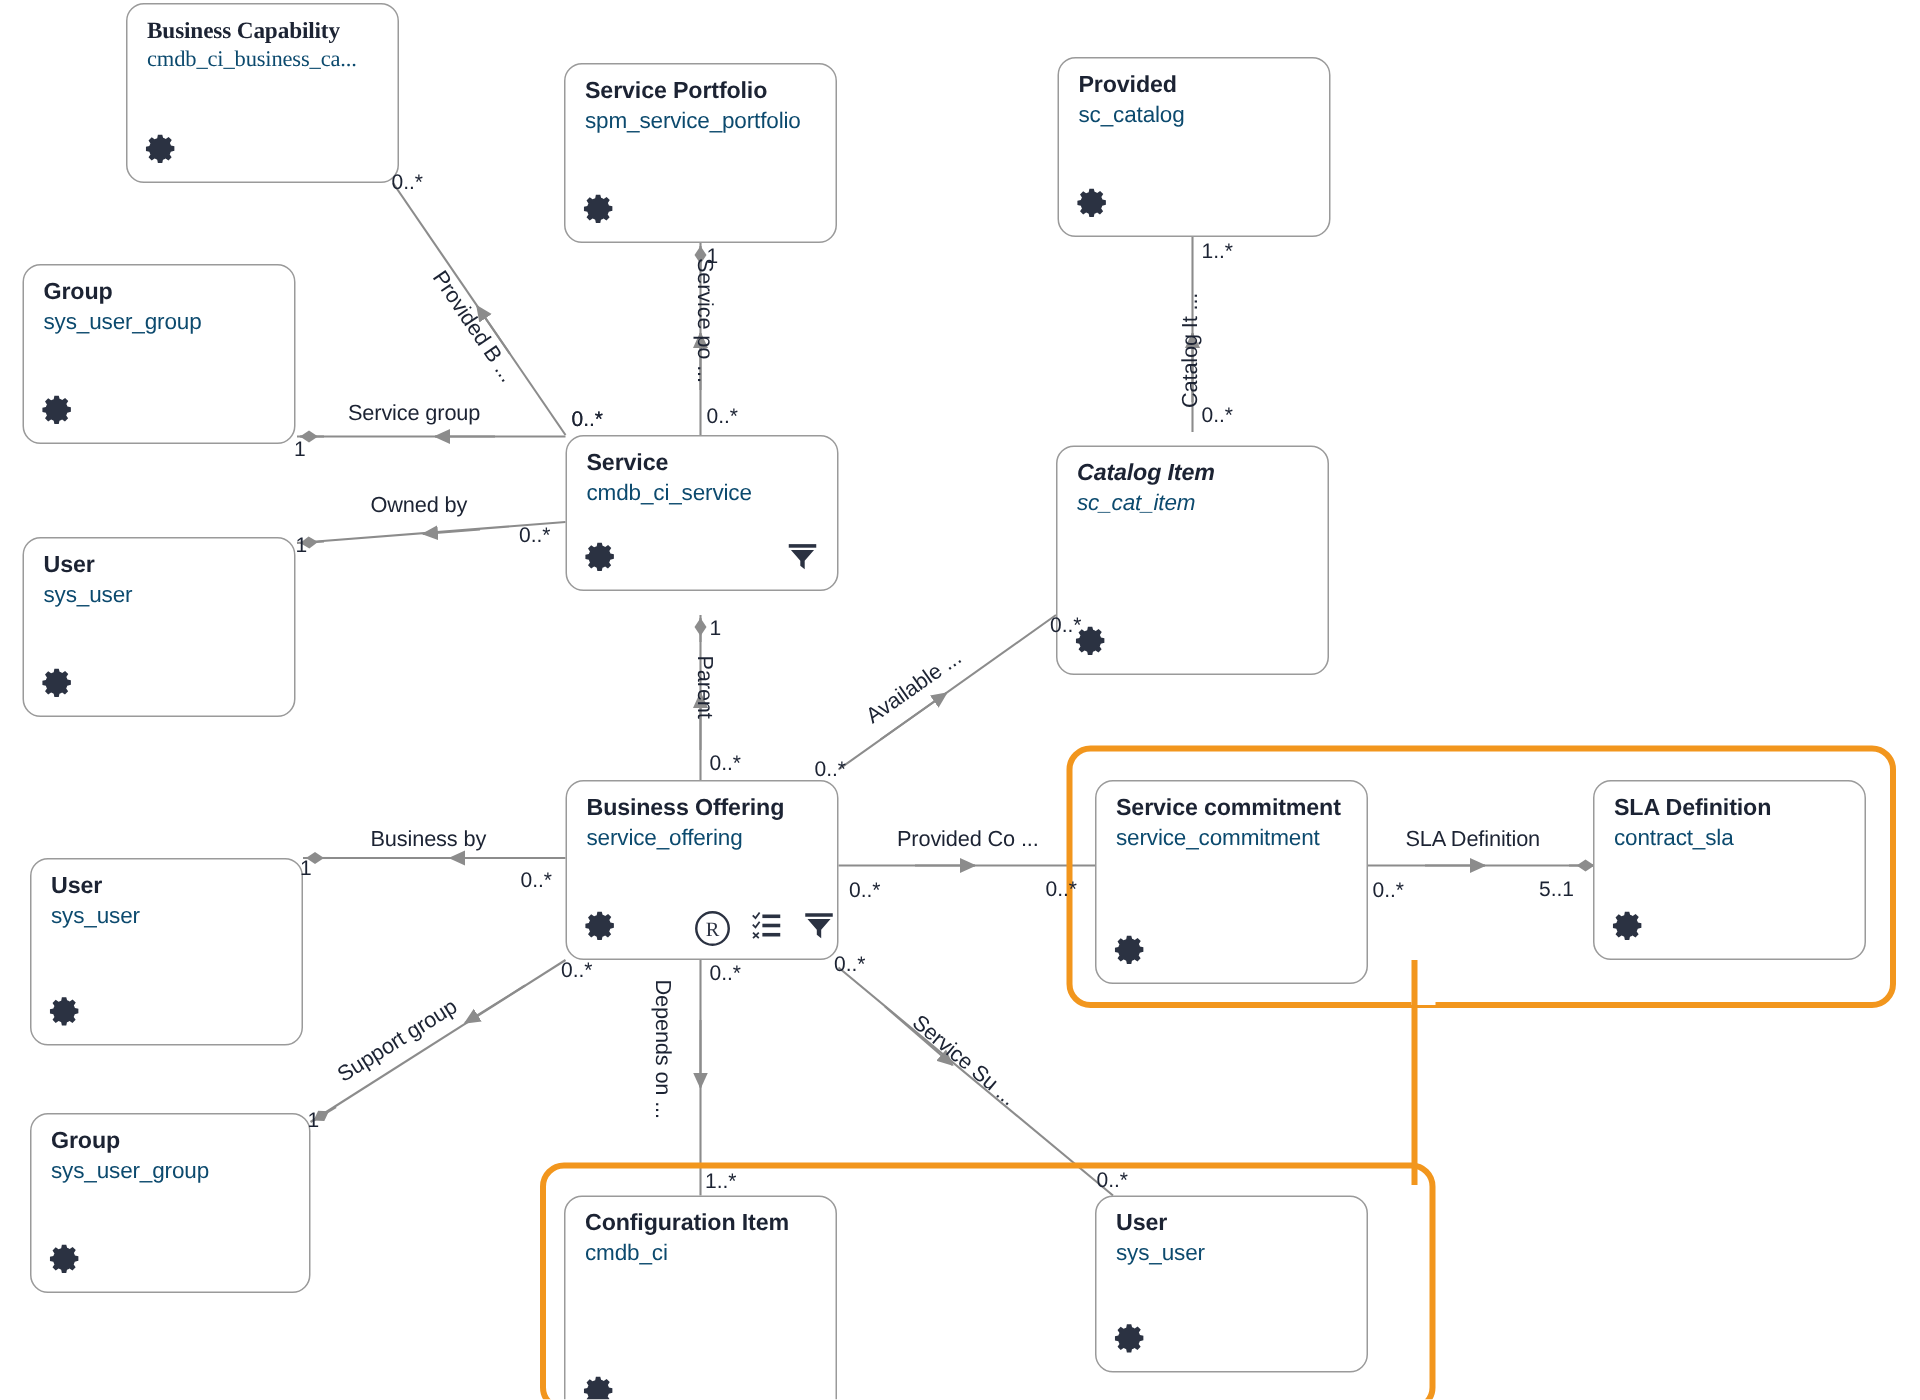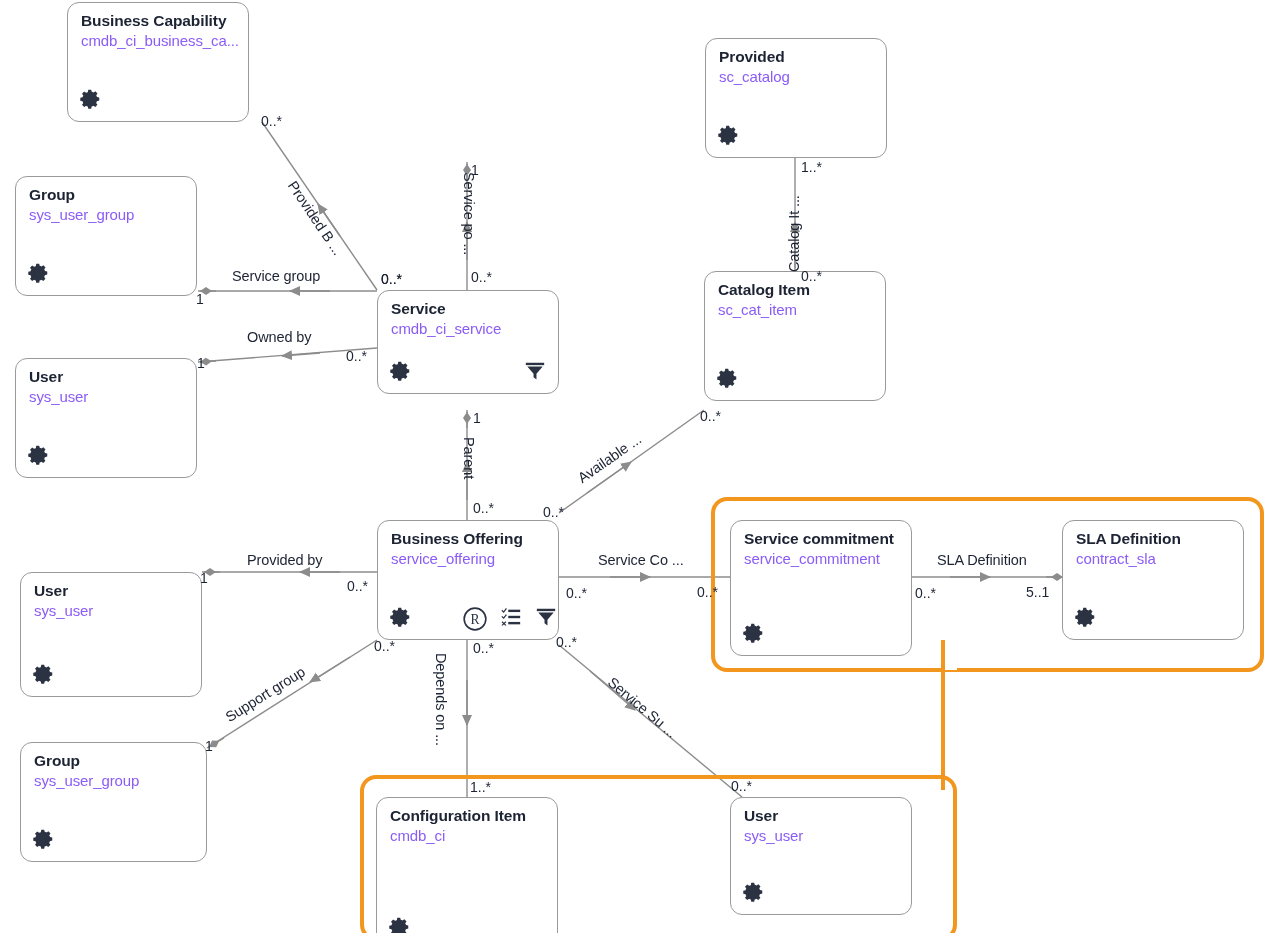--- a/index.html
+++ b/index.html
@@ -40,21 +40,21 @@
     font-weight: bold;
     color: #1c2333;
     white-space: nowrap;
     letter-spacing: -0.1px;
   }
   .node-table {
     position: absolute;
     left: 13px;
     top: 29px;
     font-size: 15px;
-    color: #8b5cf6;
+    color: #0c4a6e;
     white-space: nowrap;
     letter-spacing: -0.1px;
   }
   .node-icons {
     position: absolute;
     left: 12px;
     bottom: 9px;
     right: 10px;
     height: 26px;
   }
@@ -163,33 +163,45 @@
       <path d="M 590,671 L 635,710" marker-end="url(#arrowOpen)"></path>
     </g>
   </svg>
 
   <div class="highlight" style="left:711px; top:497px; width:545px; height:167px;"></div>
   <div class="highlight" style="left:360px; top:775px; width:589px; height:158px;"></div>
 
   <div class="hl-mask" style="left:941px; top:650px; width:16px; height:20px;"></div>
   <div style="position:absolute; left:941px; top:640px; width:4px; height:150px; background:#f2961d; z-index:4;"></div>
 
-  <div class="node" style="left:67px; top:2px; width:182px; height:120px;">
+  <div class="node" style="left:84px; top:2px; width:182px; height:120px;font-family:Liberation Serif, serif;">
     <div class="node-title">Business Capability</div>
     <div class="node-table">cmdb_ci_business_ca...</div>
     <div class="node-icons">
       <span class="ic ic-gear">
           <svg width="22" height="22" viewBox="0 0 24 24">
             <path fill="#2b3242" d="M12 8.2a3.8 3.8 0 1 0 0 7.6 3.8 3.8 0 0 0 0-7.6zm0 5.9a2.1 2.1 0 1 1 0-4.2 2.1 2.1 0 0 1 0 4.2z"></path>
             <path fill="#2b3242" d="M21 13.6v-3.2l-2.5-.5a6.9 6.9 0 0 0-.8-1.9l1.4-2.1-2.3-2.3-2.1 1.4a6.9 6.9 0 0 0-1.9-.8L12.2 2H9l-.5 2.5c-.7.2-1.3.4-1.9.8L4.5 3.9 2.2 6.2l1.4 2.1c-.3.6-.6 1.2-.8 1.9L.3 10.7v3.2l2.5.5c.2.7.4 1.3.8 1.9l-1.4 2.1 2.3 2.3 2.1-1.4c.6.3 1.2.6 1.9.8l.5 2.5h3.2l.5-2.5c.7-.2 1.3-.4 1.9-.8l2.1 1.4 2.3-2.3-1.4-2.1c.3-.6.6-1.2.8-1.9l2.6-.8z"></path>
           </svg>
         </span>
     </div>
   </div>
 
+  <div class="node" style="left:376px; top:42px; width:182px; height:120px;">
+    <div class="node-title">Service Portfolio</div>
+    <div class="node-table">spm_service_portfolio</div>
+    <div class="node-icons">
+      <span class="ic ic-gear">
+          <svg width="22" height="22" viewBox="0 0 24 24">
+            <path fill="#2b3242" d="M12 8.2a3.8 3.8 0 1 0 0 7.6 3.8 3.8 0 0 0 0-7.6zm0 5.9a2.1 2.1 0 1 1 0-4.2 2.1 2.1 0 0 1 0 4.2z"></path>
+            <path fill="#2b3242" d="M21 13.6v-3.2l-2.5-.5a6.9 6.9 0 0 0-.8-1.9l1.4-2.1-2.3-2.3-2.1 1.4a6.9 6.9 0 0 0-1.9-.8L12.2 2H9l-.5 2.5c-.7.2-1.3.4-1.9.8L4.5 3.9 2.2 6.2l1.4 2.1c-.3.6-.6 1.2-.8 1.9L.3 10.7v3.2l2.5.5c.2.7.4 1.3.8 1.9l-1.4 2.1 2.3 2.3 2.1-1.4c.6.3 1.2.6 1.9.8l.5 2.5h3.2l.5-2.5c.7-.2 1.3-.4 1.9-.8l2.1 1.4 2.3-2.3-1.4-2.1c.3-.6.6-1.2.8-1.9l2.6-.8z"></path>
+          </svg>
+        </span>
+    </div>
+  </div>
 
   <div class="node" style="left:705px; top:38px; width:182px; height:120px;">
     <div class="node-title">Provided</div>
     <div class="node-table">sc_catalog</div>
     <div class="node-icons">
       <span class="ic ic-gear">
           <svg width="22" height="22" viewBox="0 0 24 24">
             <path fill="#2b3242" d="M12 8.2a3.8 3.8 0 1 0 0 7.6 3.8 3.8 0 0 0 0-7.6zm0 5.9a2.1 2.1 0 1 1 0-4.2 2.1 2.1 0 0 1 0 4.2z"></path>
             <path fill="#2b3242" d="M21 13.6v-3.2l-2.5-.5a6.9 6.9 0 0 0-.8-1.9l1.4-2.1-2.3-2.3-2.1 1.4a6.9 6.9 0 0 0-1.9-.8L12.2 2H9l-.5 2.5c-.7.2-1.3.4-1.9.8L4.5 3.9 2.2 6.2l1.4 2.1c-.3.6-.6 1.2-.8 1.9L.3 10.7v3.2l2.5.5c.2.7.4 1.3.8 1.9l-1.4 2.1 2.3 2.3 2.1-1.4c.6.3 1.2.6 1.9.8l.5 2.5h3.2l.5-2.5c.7-.2 1.3-.4 1.9-.8l2.1 1.4 2.3-2.3-1.4-2.1c.3-.6.6-1.2.8-1.9l2.6-.8z"></path>
           </svg>
@@ -222,21 +234,21 @@
         </span>
       <span class="ic ic-funnel">
           <svg width="22" height="22" viewBox="0 0 24 24">
             <path fill="#2b3242" d="M2 3h20v2.6H2z"></path>
             <path fill="#2b3242" d="M3.6 7.2h16.8L13.6 15v6.2l-3.2-2.4V15z"></path>
           </svg>
         </span>
     </div>
   </div>
 
-  <div class="node" style="left:704px; top:271px; width:182px; height:130px;">
+  <div class="node" style="left:704px; top:297px; width:182px; height:153px;font-style:italic;">
     <div class="node-title">Catalog Item</div>
     <div class="node-table">sc_cat_item</div>
     <div class="node-icons">
       <span class="ic ic-gear">
           <svg width="22" height="22" viewBox="0 0 24 24">
             <path fill="#2b3242" d="M12 8.2a3.8 3.8 0 1 0 0 7.6 3.8 3.8 0 0 0 0-7.6zm0 5.9a2.1 2.1 0 1 1 0-4.2 2.1 2.1 0 0 1 0 4.2z"></path>
             <path fill="#2b3242" d="M21 13.6v-3.2l-2.5-.5a6.9 6.9 0 0 0-.8-1.9l1.4-2.1-2.3-2.3-2.1 1.4a6.9 6.9 0 0 0-1.9-.8L12.2 2H9l-.5 2.5c-.7.2-1.3.4-1.9.8L4.5 3.9 2.2 6.2l1.4 2.1c-.3.6-.6 1.2-.8 1.9L.3 10.7v3.2l2.5.5c.2.7.4 1.3.8 1.9l-1.4 2.1 2.3 2.3 2.1-1.4c.6.3 1.2.6 1.9.8l.5 2.5h3.2l.5-2.5c.7-.2 1.3-.4 1.9-.8l2.1 1.4 2.3-2.3-1.4-2.1c.3-.6.6-1.2.8-1.9l2.6-.8z"></path>
           </svg>
         </span>
     </div>
@@ -368,23 +380,23 @@
     </div>
   </div>
 
   <div class="edge-label" style="left:298px; top:178px; transform:rotate(56deg); transform-origin:left top;">Provided B ...</div>
   <div class="edge-label" style="left:477px; top:172px; transform:rotate(90deg); transform-origin:left top;">Service po ...</div>
   <div class="edge-label" style="left:786px; top:272px; transform:rotate(-90deg); transform-origin:left top;">Catalog It ...</div>
   <div class="edge-label" style="left:232px; top:268px;">Service group</div>
   <div class="edge-label" style="left:247px; top:329px;text-align:center;">Owned by</div>
   <div class="edge-label" style="left:477px; top:437px; transform:rotate(90deg); transform-origin:left top;">Parent</div>
   <div class="edge-label" style="left:584px; top:470px; transform:rotate(-35deg); transform-origin:left bottom;">Available ...</div>
-  <div class="edge-label" style="left:247px; top:552px;">Provided by</div>
+  <div class="edge-label" style="left:247px; top:552px;">Business by</div>
   <div class="edge-label" style="left:231px; top:709px; transform:rotate(-32deg); transform-origin:left bottom;">Support group</div>
-  <div class="edge-label" style="left:598px; top:552px;">Service Co ...</div>
+  <div class="edge-label" style="left:598px; top:552px;">Provided Co ...</div>
   <div class="edge-label" style="left:937px; top:552px;">SLA Definition</div>
   <div class="edge-label" style="left:449px; top:653px; transform:rotate(90deg); transform-origin:left top;">Depends on ...</div>
   <div class="edge-label" style="left:615px; top:674px; transform:rotate(40deg); transform-origin:left top;">Service Su ...</div>
 
   <div class="mult" style="left:261px; top:113px;">0..*</div>
   <div class="mult" style="left:381px; top:271px;">0..*</div>
 
   <div class="mult" style="left:471px; top:162px;">1</div>
   <div class="mult" style="left:471px; top:269px;">0..*</div>
 

